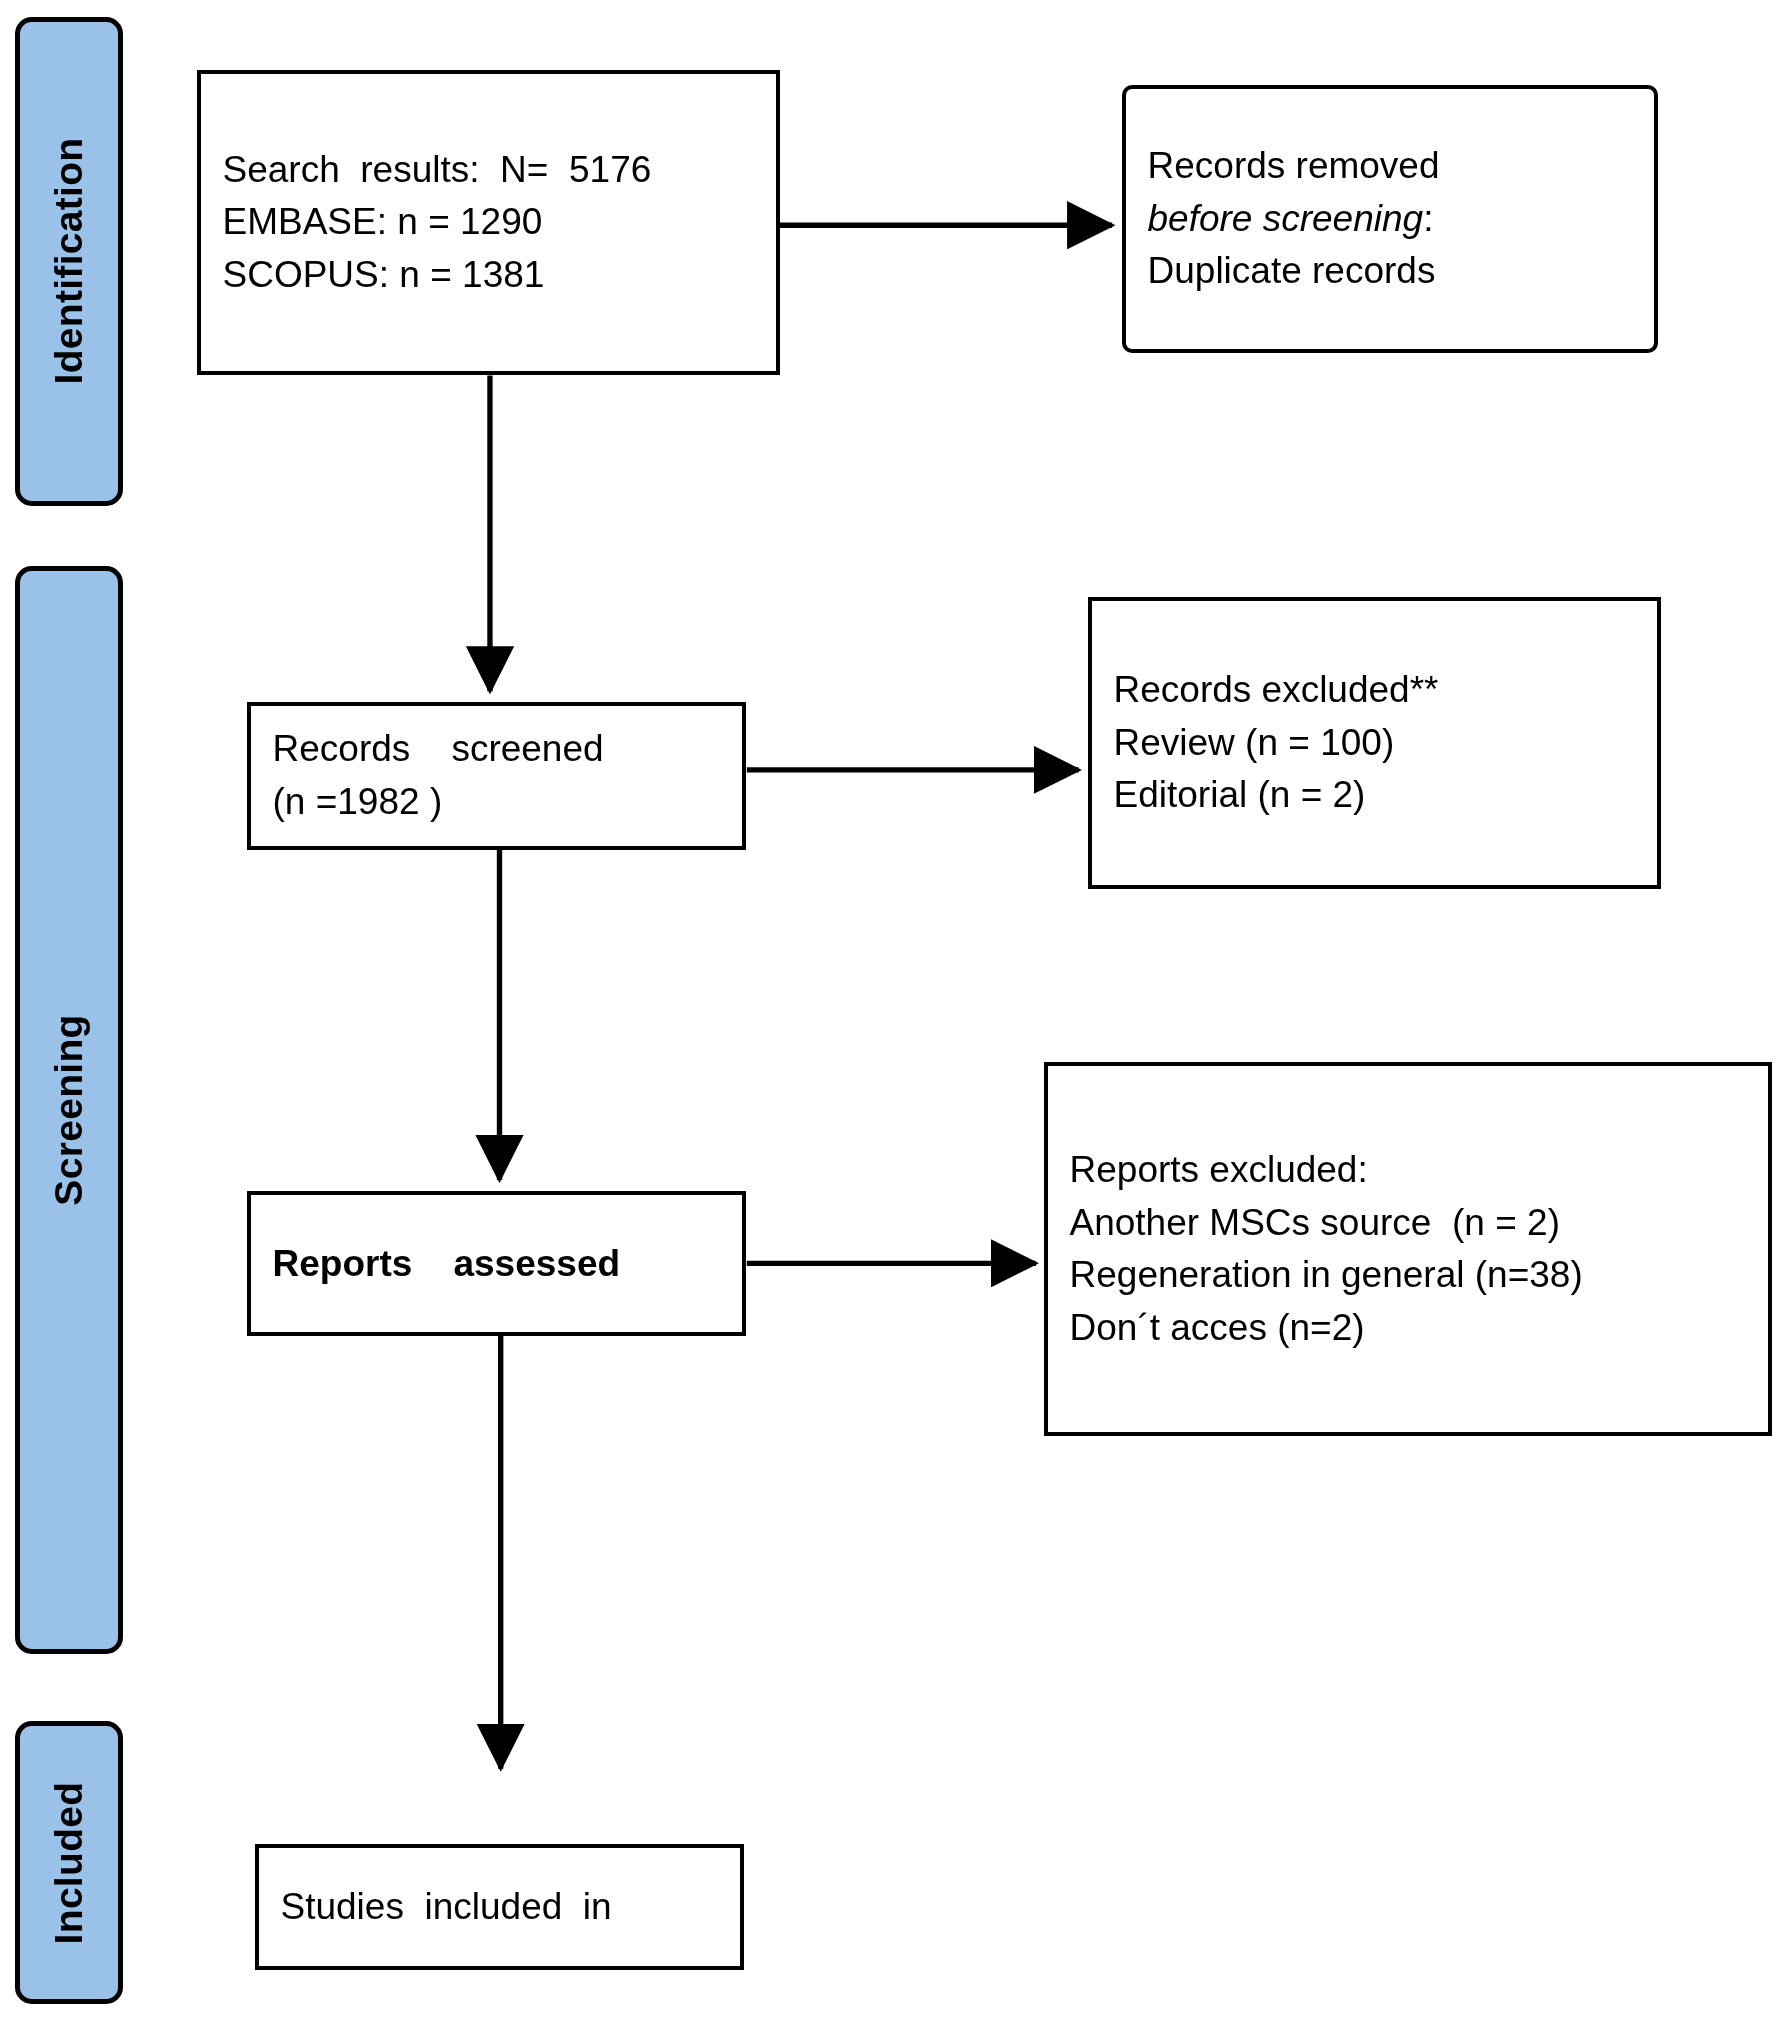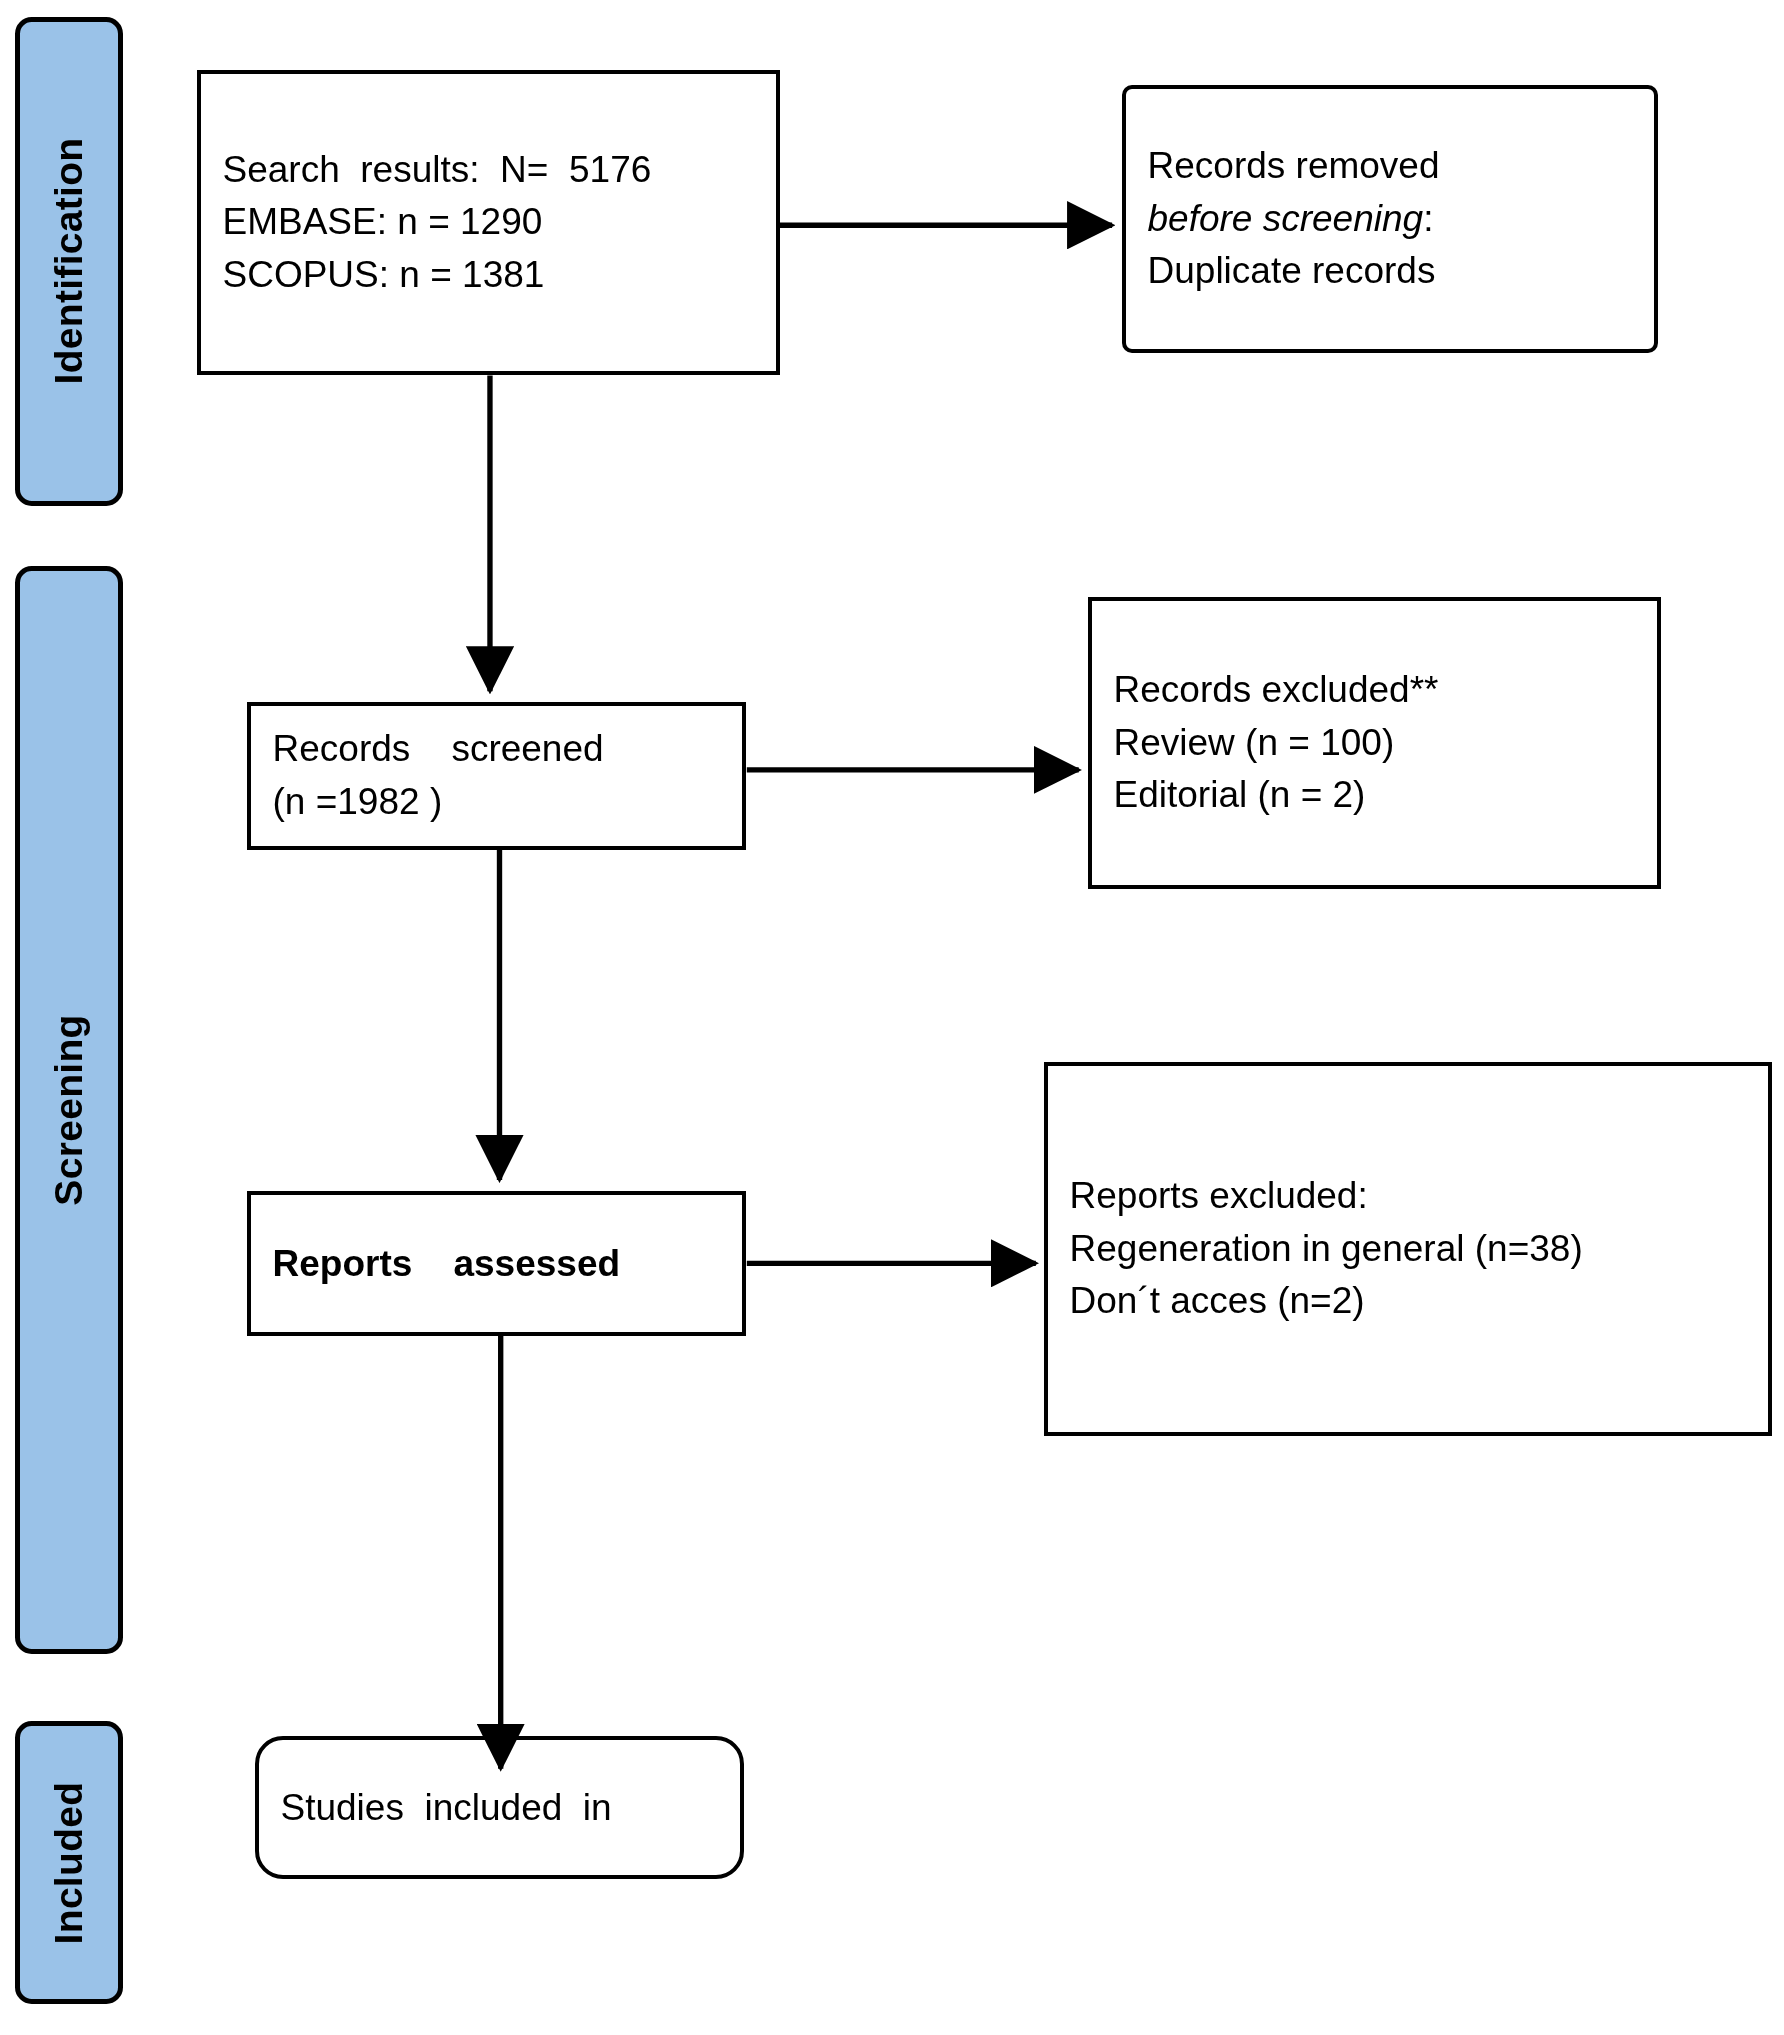--- a/index.html
+++ b/index.html
@@ -124,26 +124,27 @@
 
   <div class="flow-box" style="left:247px; top:1191px; width:499px; height:145px;font-weight:bold;">
     <div class="box-text">
       <span class="box-line">Reports    assessed</span>
     </div>
   </div>
 
   <div class="flow-box" style="left:1044px; top:1062px; width:728px; height:374px;">
     <div class="box-text">
       <span class="box-line">Reports excluded:</span>
+      <span class="box-line">Another MSCs source  (n = 2)</span>
       <span class="box-line">Regeneration in general (n=38)</span>
       <span class="box-line">Don´t acces (n=2)</span>
     </div>
   </div>
 
-  <div class="flow-box" style="left:255px; top:1736px; width:489px; height:143px;border-radius:28px;">
+  <div class="flow-box" style="left:255px; top:1844px; width:489px; height:126px;">
     <div class="box-text">
       <span class="box-line">Studies  included  in</span>
     </div>
   </div>
 
   <div class="connector" style="left:0; top:0; width:1785px; height:2035px;">
     <svg width="1785" height="2035" viewBox="0 0 2995 3415" xmlns="http://www.w3.org/2000/svg" aria-hidden="true">
       <defs>
         <marker id="arrowhead" markerWidth="9" markerHeight="9" refX="8.4" refY="4.5" orient="auto" markerUnits="strokeWidth">
           <path d="M0,0 L9,4.5 L0,9 z" fill="#000000"></path>

